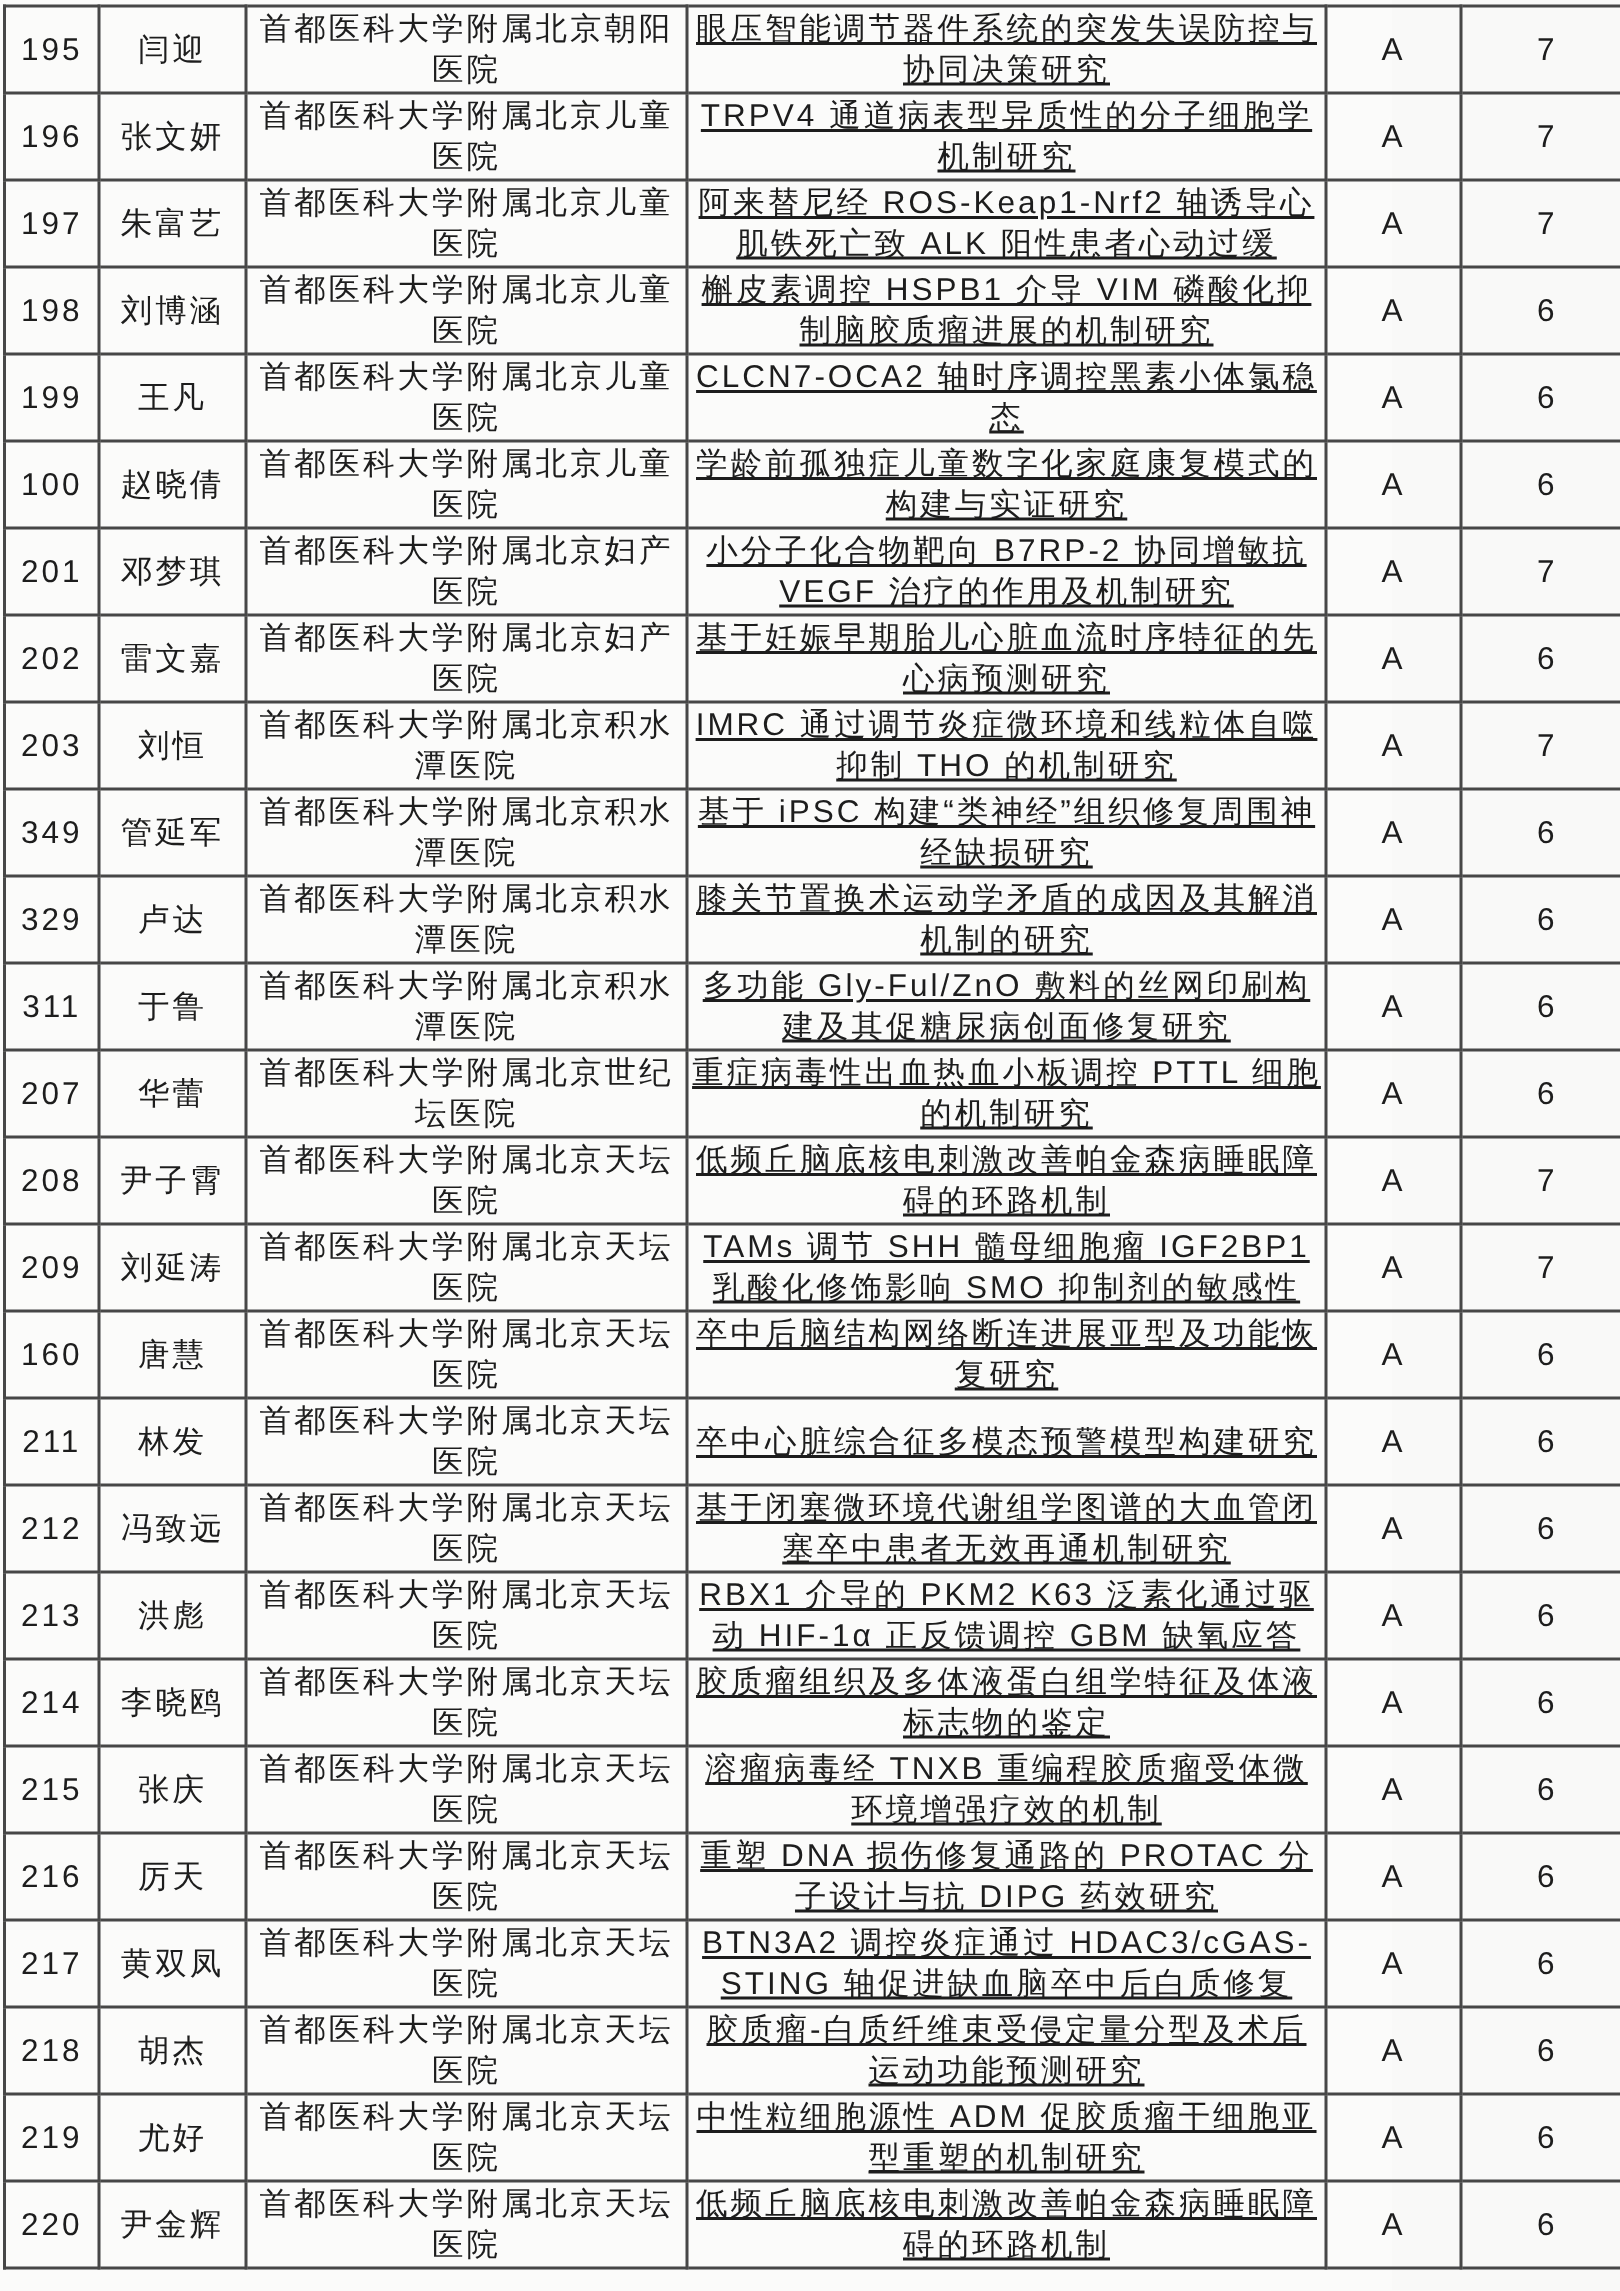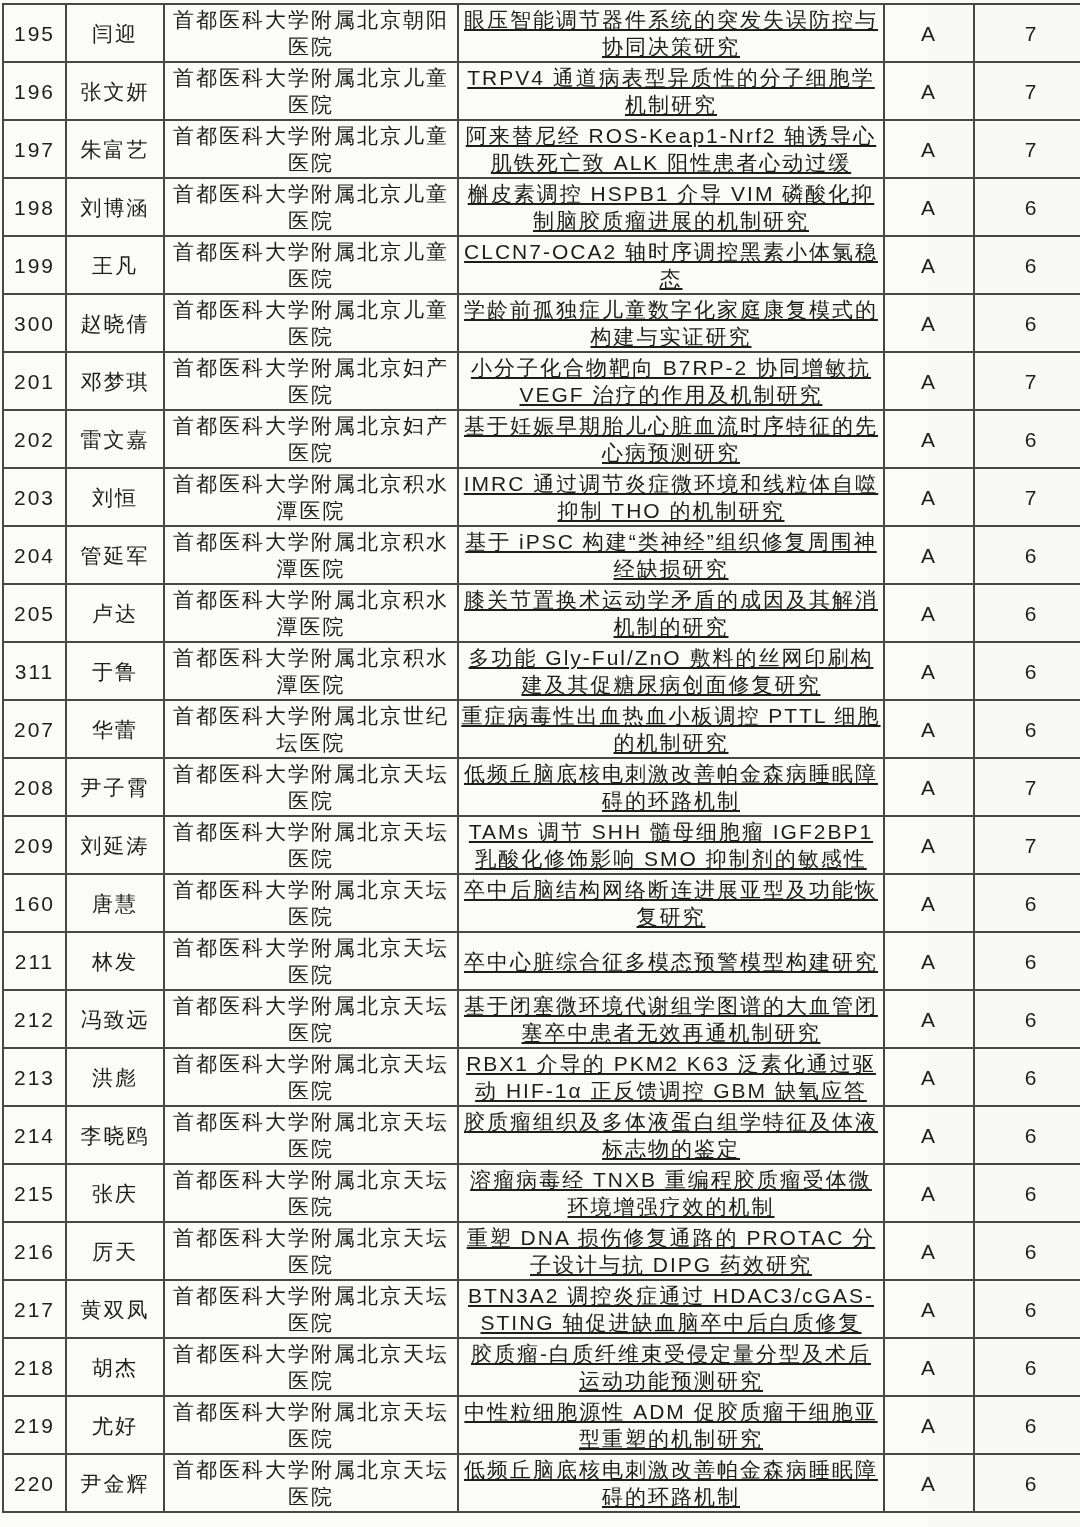--- a/index.html
+++ b/index.html
@@ -101,21 +101,21 @@
   </tr>
         <tr>
     <td class="c-no">199</td>
     <td class="c-name">王凡</td>
     <td class="c-hosp">首都医科大学附属北京儿童医院</td>
     <td class="c-title">CLCN7-OCA2 轴时序调控黑素小体氯稳态</td>
     <td class="c-grade">A</td>
     <td class="c-score">6</td>
   </tr>
         <tr>
-    <td class="c-no">300</td>
+    <td class="c-no">100</td>
     <td class="c-name">赵晓倩</td>
     <td class="c-hosp">首都医科大学附属北京儿童医院</td>
     <td class="c-title">学龄前孤独症儿童数字化家庭康复模式的构建与实证研究</td>
     <td class="c-grade">A</td>
     <td class="c-score">6</td>
   </tr>
         <tr>
     <td class="c-no">201</td>
     <td class="c-name">邓梦琪</td>
     <td class="c-hosp">首都医科大学附属北京妇产医院</td>
@@ -133,29 +133,29 @@
   </tr>
         <tr>
     <td class="c-no">203</td>
     <td class="c-name">刘恒</td>
     <td class="c-hosp">首都医科大学附属北京积水潭医院</td>
     <td class="c-title">IMRC 通过调节炎症微环境和线粒体自噬抑制 THO 的机制研究</td>
     <td class="c-grade">A</td>
     <td class="c-score">7</td>
   </tr>
         <tr>
-    <td class="c-no">204</td>
+    <td class="c-no">349</td>
     <td class="c-name">管延军</td>
     <td class="c-hosp">首都医科大学附属北京积水潭医院</td>
     <td class="c-title">基于 iPSC 构建“类神经”组织修复周围神经缺损研究</td>
     <td class="c-grade">A</td>
     <td class="c-score">6</td>
   </tr>
         <tr>
-    <td class="c-no">205</td>
+    <td class="c-no">329</td>
     <td class="c-name">卢达</td>
     <td class="c-hosp">首都医科大学附属北京积水潭医院</td>
     <td class="c-title">膝关节置换术运动学矛盾的成因及其解消机制的研究</td>
     <td class="c-grade">A</td>
     <td class="c-score">6</td>
   </tr>
         <tr>
     <td class="c-no">311</td>
     <td class="c-name">于鲁</td>
     <td class="c-hosp">首都医科大学附属北京积水潭医院</td>

